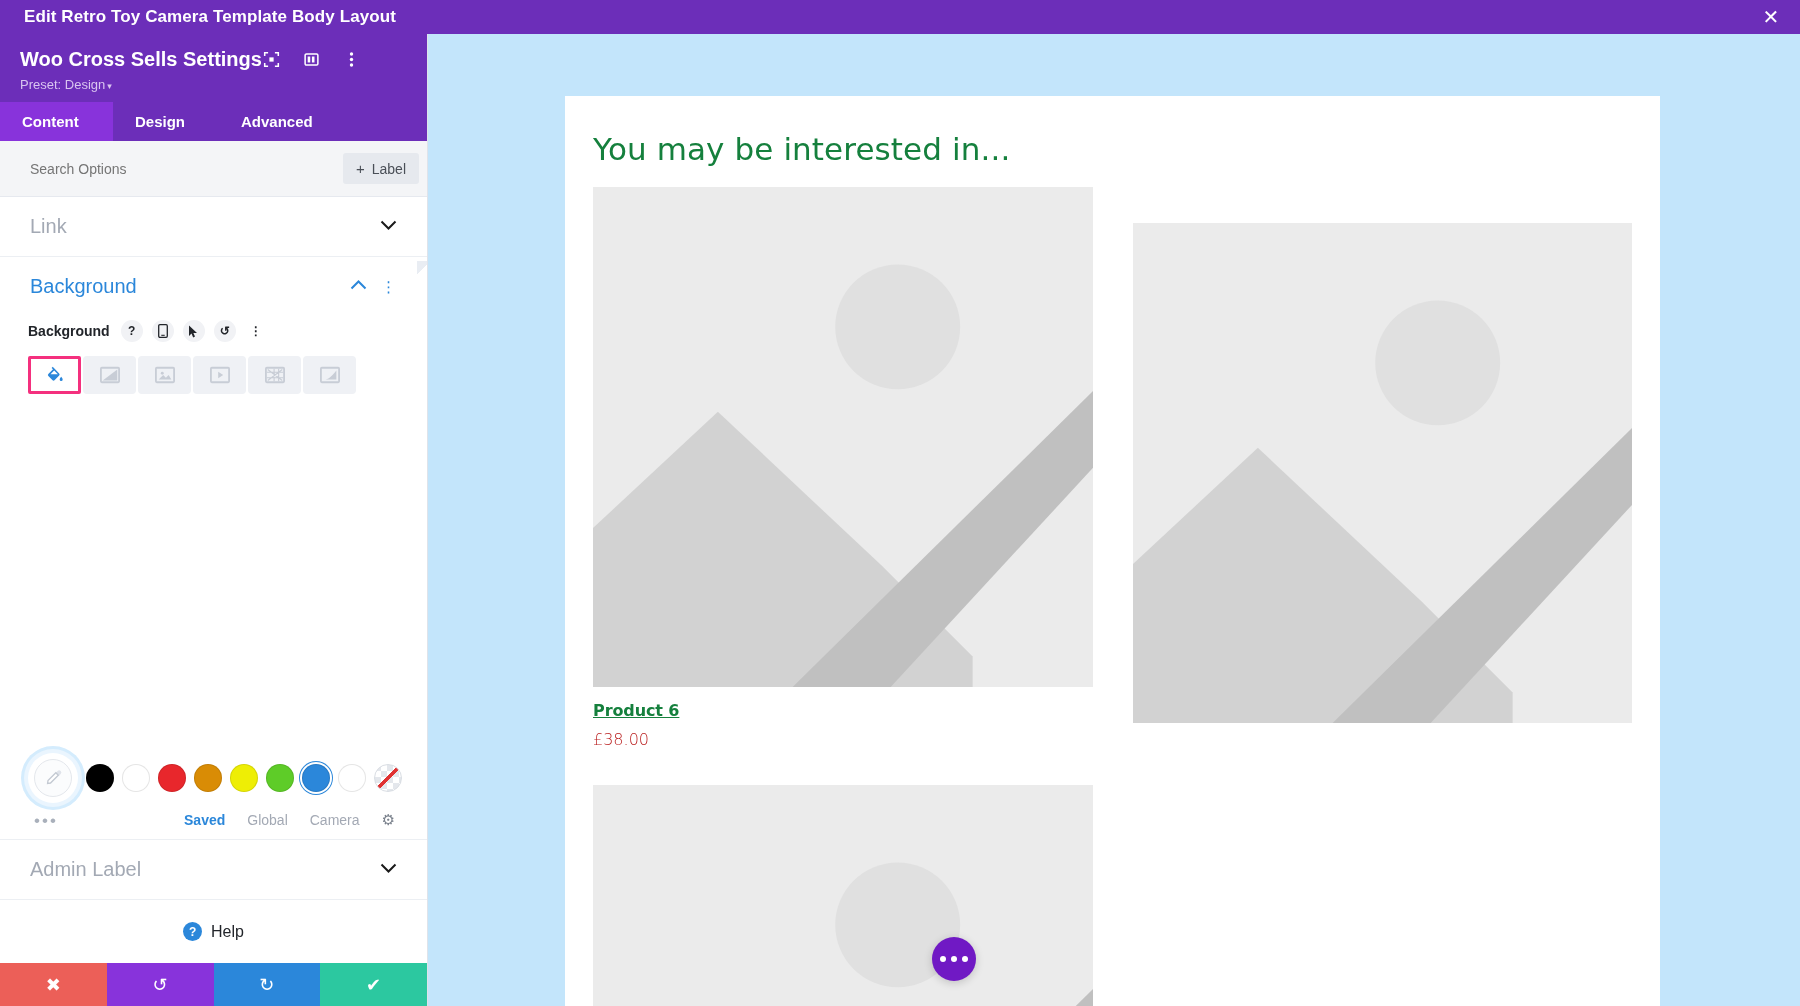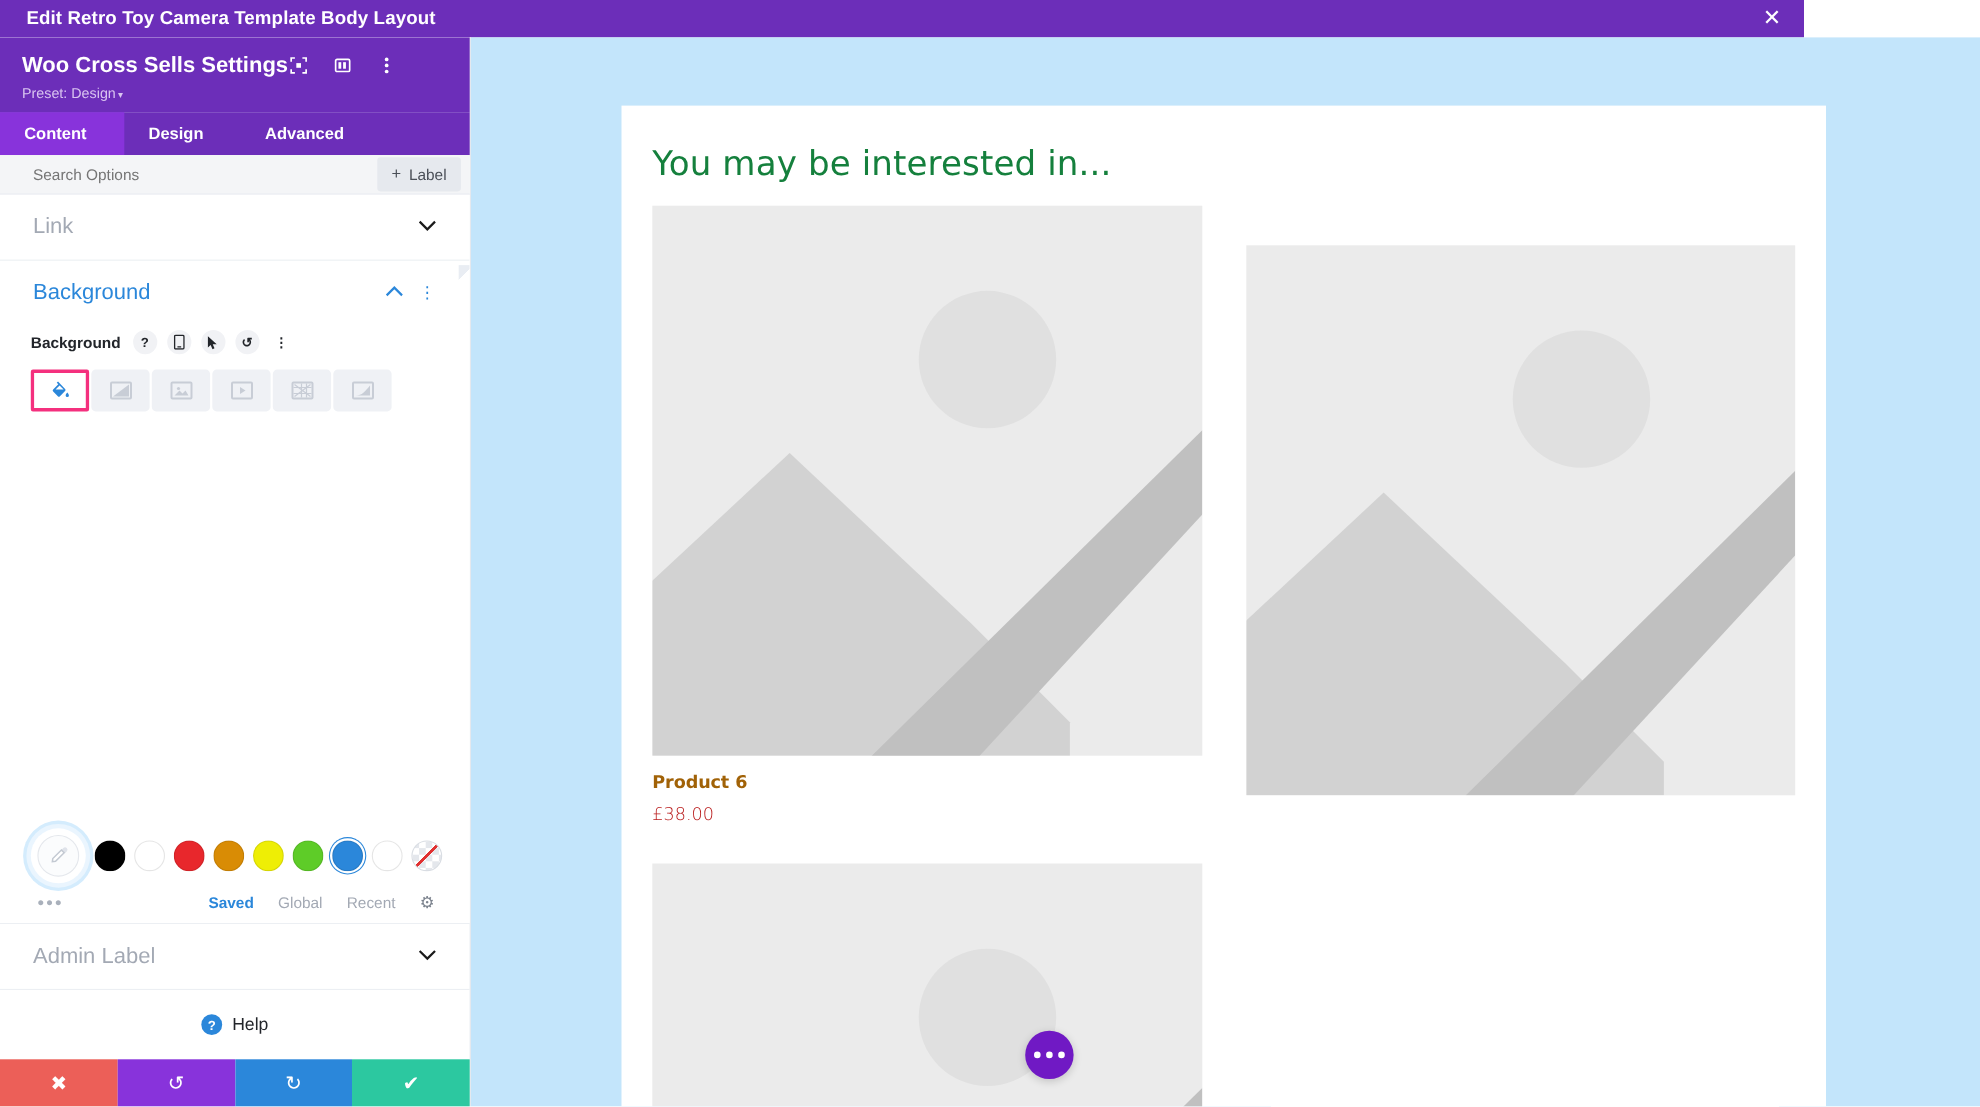--- a/index.html
+++ b/index.html
@@ -6,21 +6,21 @@
   html, body {
     width: 1800px; height: 1006px;
     overflow: hidden;
     font-family: "Liberation Sans", sans-serif;
     background: #ffffff;
   }
   #app { position: relative; width: 1800px; height: 1006px; background: #ffffff; }
 
   
   .titlebar {
-    position: absolute; top: 0; left: 0; width: 1640px; height: 34px;
+    position: absolute; top: 0; left: 0; width: 1800px; height: 34px;
     background: #6c2eb9; color: #ffffff;
     display: flex; align-items: center; justify-content: space-between;
     padding: 0 16px 0 24px;
   }
   .titlebar-text { font-size: 17px; font-weight: bold; letter-spacing: .1px; }
   .titlebar-close {
     width: 26px; height: 26px; display: flex; align-items: center; justify-content: center;
     font-size: 20px; line-height: 1; color: #ffffff; cursor: pointer; font-weight: 400;
   }
 
@@ -43,22 +43,22 @@
     padding: 0 28px;
   }
   .product-card { width: 100%; }
   .product-image {
     position: relative; width: 100%; padding-top: 100%;
     background: #ebebeb; overflow: hidden;
   }
   .product-image svg { position: absolute; inset: 0; width: 100%; height: 100%; }
   .product-title {
     font-family: "DejaVu Sans", sans-serif;
-    font-size: 16px; font-weight: bold; color: #a16207;
-    margin-top: 14px; letter-spacing: -.1px;
+    font-size: 16px; font-weight: bold; color: #15803d;
+    margin-top: 14px; letter-spacing: -.1px; text-decoration: underline;
   }
   .product-price {
     font-family: "DejaVu Sans", sans-serif;
     font-size: 16px; color: #b91c1c; margin-top: 10px; font-weight: 300;
   }
   .fab {
     position: absolute; left: 504px; top: 903px;
     width: 44px; height: 44px; border-radius: 50%;
     background: #7019c4; display: flex; align-items: center; justify-content: center;
     gap: 5px; cursor: pointer; box-shadow: 0 2px 8px rgba(0,0,0,.18);
@@ -83,21 +83,21 @@
   .tab {
     flex: 0 0 auto; padding: 11px 22px; color: #ffffff; font-size: 15px; font-weight: bold;
     cursor: pointer; text-align: left;
   }
   .tab.active { background: #8833db; }
   .tab:nth-child(1) { width: 113px; }
   .tab:nth-child(2) { width: 106px; }
 
   .searchrow {
     display: flex; align-items: center; justify-content: space-between;
-    background: #f4f5f7; height: 36px; padding: 0 8px 0 30px;
+    background: #f4f5f7; height: 56px; padding: 0 8px 0 30px;
     border-bottom: 1px solid #e6e9ef;
   }
   .search-input {
     border: none; outline: none; background: transparent;
     font-size: 14px; color: #8a8f98; flex: 1; font-family: "Liberation Sans", sans-serif;
   }
   .filter-btn {
     display: flex; align-items: center; gap: 7px;
     background: #e6e9ee; border-radius: 3px; padding: 7px 13px;
     color: #4a4f57; font-size: 14px; cursor: pointer;
@@ -405,21 +405,21 @@
           <div class="swatch" style="background:#5ecc28"></div>
           <div class="swatch selected" style="background:#2b87da"></div>
           <div class="swatch" style="background:#ffffff"></div>
           <div class="swatch transparent"></div>
         </div>
         <div class="palette-bottom">
           <div class="dots-more">•••</div>
           <div class="pal-tabs">
             <div class="pal-tab active">Saved</div>
             <div class="pal-tab">Global</div>
-            <div class="pal-tab">Recent</div>
+            <div class="pal-tab">Camera</div>
             <div class="gear">⚙</div>
           </div>
         </div>
       </div>
     </div>
 
     <div class="acc-row" style="border-top:1px solid #eceff3">
       <div class="acc-label">Admin Label</div>
       <div class="chev">
         <svg width="17" height="11" viewBox="0 0 17 11" fill="none" stroke="#1a1a1a" stroke-width="2">

